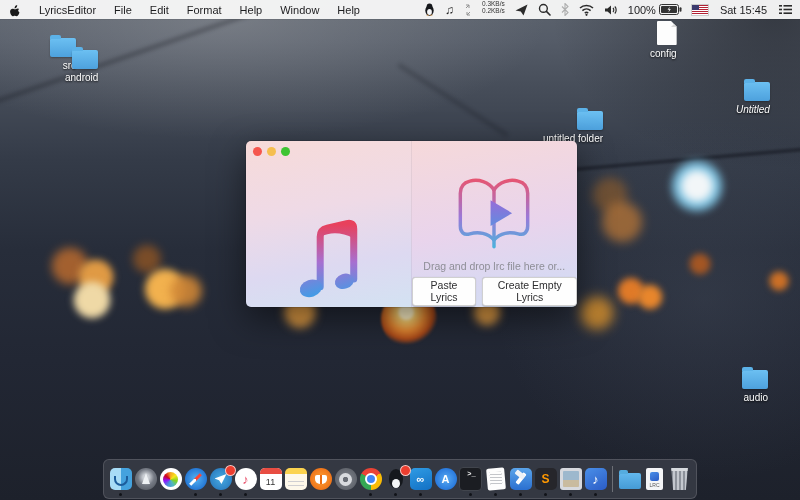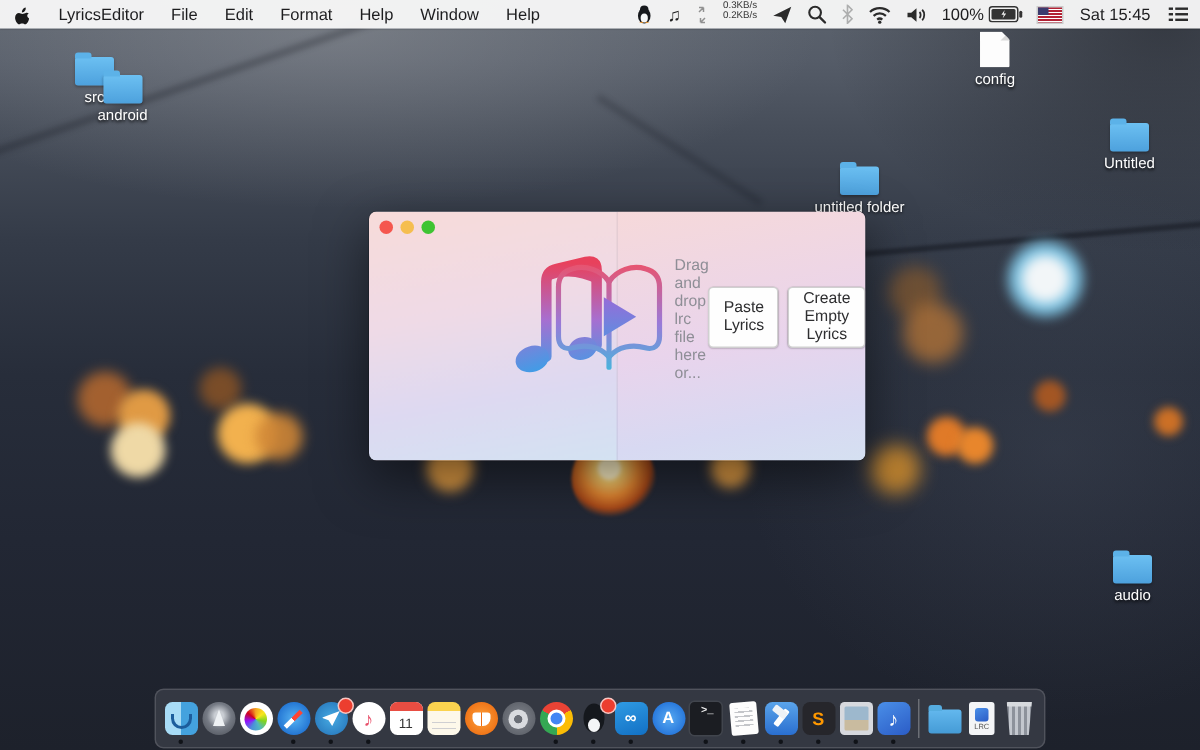--- a/index.html
+++ b/index.html
@@ -21,34 +21,34 @@
   .mitem{padding:0 9px;height:100%;display:flex;align-items:center;cursor:default;}
   .mitem.appname{font-weight:normal;}
   .menubar .right{margin-left:auto;display:flex;align-items:center;height:100%;gap:0;}
   .sitem{padding:0 5px;height:100%;display:flex;align-items:center;}
   .net{display:flex;flex-direction:column;align-items:flex-end;font-size:6.5px;line-height:7px;color:#333;letter-spacing:0;}
   .clock{font-size:11px;padding:0 7px;}
   .battpct{font-size:11px;margin-right:3px;}
   .flag{width:16px;height:10px;position:relative;background:repeating-linear-gradient(180deg,#b22234 0 1px,#fff 1px 2px);outline:1px solid rgba(0,0,0,.15);}
   .flag:before{content:'';position:absolute;left:0;top:0;width:7px;height:5px;background:#3c3b6e;}
   
-  .dicon{position:absolute;display:flex;flex-direction:column;align-items:center;z-index:5;cursor:default;}
+  .dicon{position:absolute;display:flex;flex-direction:column;align-items:flex-end;z-index:5;cursor:default;}
   .foldr{width:26px;height:19px;border-radius:2px;background:linear-gradient(180deg,#6cc0f2 0%,#4da1dd 100%);position:relative;box-shadow:0 1px 2px rgba(0,0,0,.3);}
   .foldr:before{content:'';position:absolute;left:0;top:-3px;width:11px;height:4px;border-radius:2px 2px 0 0;background:#5cb2e8;}
   .filedoc{width:20px;height:24px;background:#fdfdfd;border-radius:1px;position:relative;
     clip-path:polygon(0 0,72% 0,100% 24%,100% 100%,0 100%);box-shadow:0 1px 2px rgba(0,0,0,.3);}
   .filedoc:before{content:'';position:absolute;right:0;top:0;border-style:solid;border-width:0 6px 6px 0;border-color:transparent #d9d9d9 transparent transparent;transform:rotate(90deg);}
   .dlabel{margin-top:3px;font-size:10px;color:#fff;text-shadow:0 1px 2px rgba(0,0,0,.85);white-space:nowrap;}
   
   .win{position:absolute;left:246px;top:141px;width:331px;height:166px;border-radius:5px;overflow:hidden;
     box-shadow:0 12px 34px rgba(0,0,0,.5),0 0 0 .5px rgba(0,0,0,.2);display:flex;z-index:20;}
   .tl{position:absolute;top:6px;left:7px;display:flex;gap:5px;z-index:3;}
   .tl span{width:9px;height:9px;border-radius:50%;display:block;}
   .tl .r{background:#f5564e;}.tl .y{background:#f5be4f;}.tl .g{background:#3ec432;}
-  .panel{width:50%;height:100%;display:flex;align-items:center;justify-content:flex-end;padding-bottom:25px;box-sizing:border-box;}
+  .panel{width:50%;height:100%;display:flex;flex-direction:column;align-items:center;justify-content:flex-end;padding-bottom:1px;box-sizing:border-box;}
   .panel.audio{background:linear-gradient(170deg,#f7dbd9 0%,#efdae6 40%,#ddd9f1 72%,#d3e2f2 100%);border-right:1px solid rgba(110,110,160,.12);}
   .panel.lyrics{background:linear-gradient(170deg,#f6d9da 0%,#e9d4ec 52%,#d8d9f2 82%,#d5e0f1 100%);}
   .hint{font-size:10.5px;color:#8e8e96;margin:8px 0 5px;}
   .btnrow{display:flex;gap:6px;}
   .wbtn{font-size:10.5px;color:#2e2e30;background:#fefefe;border:0.5px solid rgba(0,0,0,.18);border-radius:3.5px;
     padding:1px 9px 2px;box-shadow:0 .5px 1px rgba(0,0,0,.18);cursor:default;font-family:"Liberation Sans",sans-serif;}
   .panelicon{flex:0 0 auto;}
   
   .dock{position:absolute;left:50%;transform:translateX(-50%);bottom:1px;height:32px;display:flex;align-items:center;gap:2px;
     padding:3px 5px;background:rgba(56,60,70,.85);border:0.5px solid rgba(255,255,255,.14);border-radius:6px;z-index:30;}
@@ -243,21 +243,21 @@
     <div class="dlabel">android</div>
   </div>
   <div class="dicon" style="left:650px;top:21px;">
     <div class="filedoc"></div>
     <div class="dlabel">config</div>
   </div>
   <div class="dicon" style="left:543px;top:111px;">
     <div class="foldr"></div>
     <div class="dlabel">untitled folder</div>
   </div>
-  <div class="dicon" style="left:736px;top:82px;">
+  <div class="dicon" style="left:736px;top:82px;font-style:italic;">
     <div class="foldr"></div>
     <div class="dlabel">Untitled</div>
   </div>
   <div class="dicon" style="left:742px;top:370px;">
     <div class="foldr"></div>
     <div class="dlabel">audio</div>
   </div>
 
   <div class="win">
     <div class="tl">

